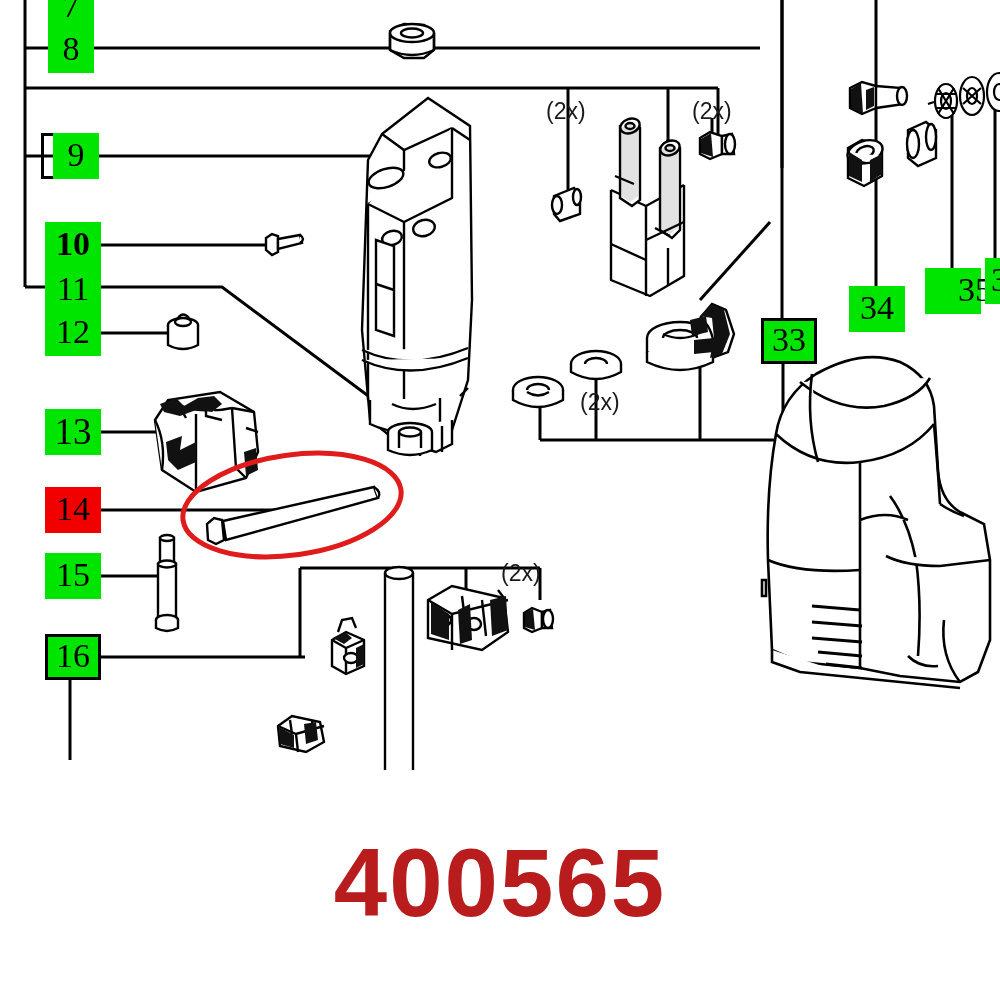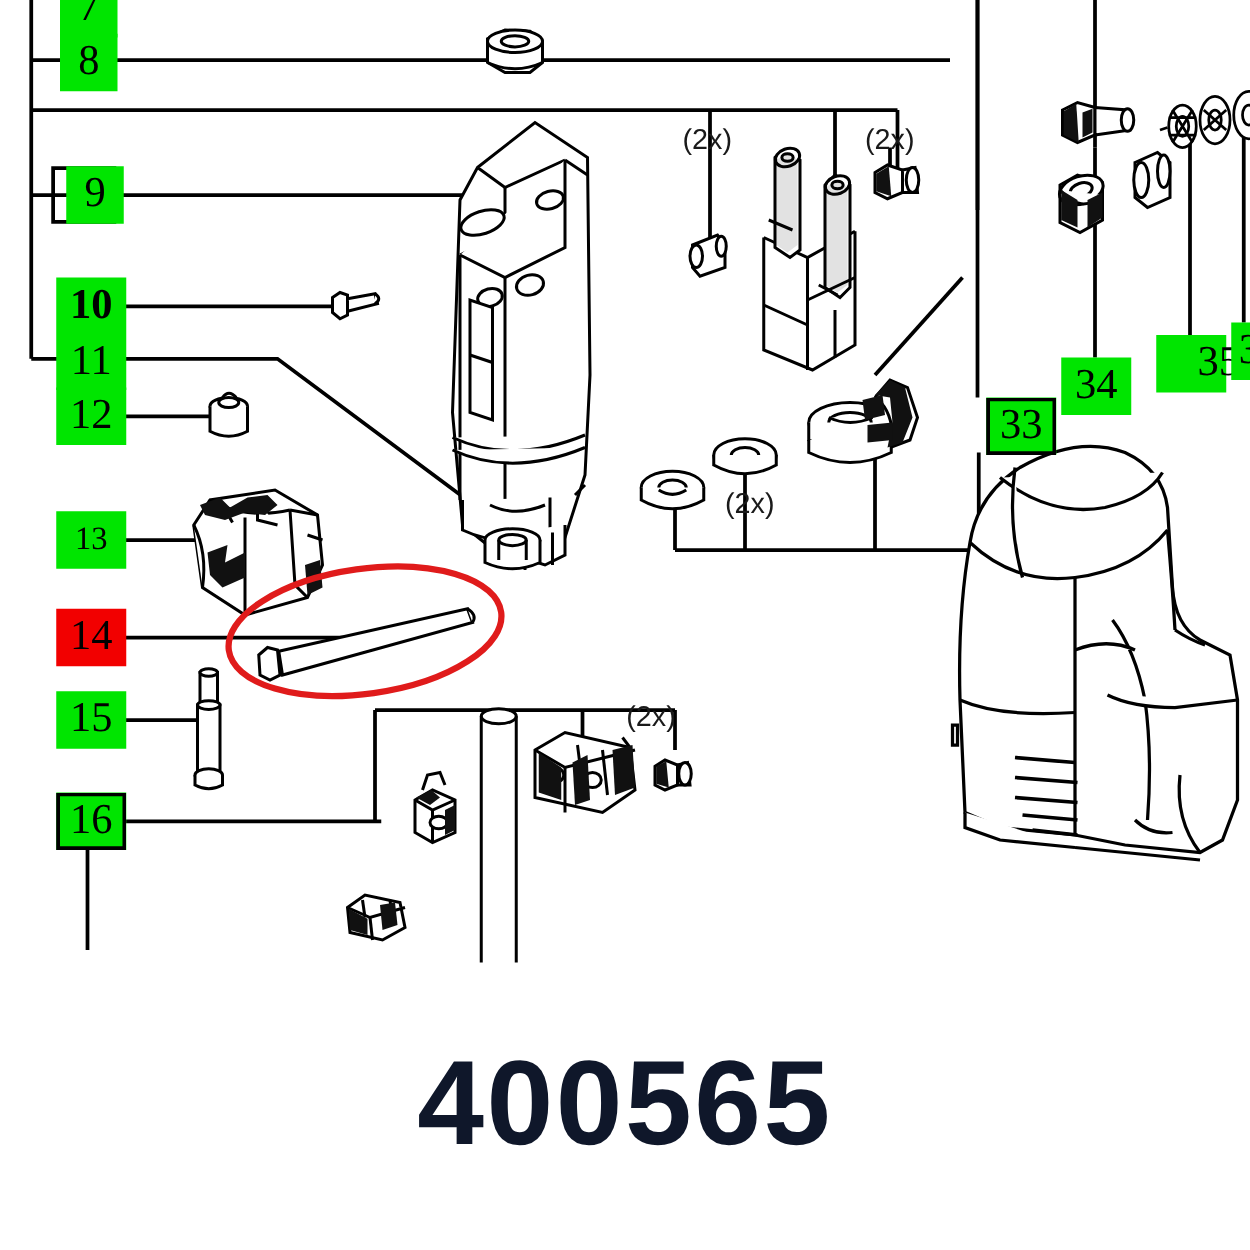--- a/index.html
+++ b/index.html
@@ -52,21 +52,21 @@
   }
 
   
   #partnumber{
     position:absolute;
     left:0;right:0;
     text-align:center;
     font-family:"Liberation Sans", sans-serif;
     font-weight:700;
     letter-spacing:2px;
-    color:#0f172a;
+    color:#b91c1c;
     user-select:none;
   }
 </style>
 </head>
 <body>
 
 <div id="stage">
 
   <svg id="svgroot" viewBox="0 0 1000 1000">
     <g fill="none" stroke="#000000" stroke-width="3" stroke-linecap="butt" stroke-linejoin="miter">
@@ -423,37 +423,37 @@
   </div>
 
   <div class="label green" style="left:45px;top:268px;width:56px;height:44px;font-size:34px;align-items:center;">
     <span class="num">11</span>
   </div>
 
   <div class="label green" style="left:45px;top:310px;width:56px;height:46px;font-size:34px;">
     <span class="num">12</span>
   </div>
 
-  <div class="label green" style="left:45px;top:409px;width:56px;height:46px;font-size:26px;">
+  <div class="label green" style="left:45px;top:409px;width:56px;height:46px;font-size:37px;">
     <span class="num">13</span>
   </div>
 
   <div class="label red" style="left:45px;top:487px;width:56px;height:46px;font-size:34px;">
     <span class="num">14</span>
   </div>
 
   <div class="label green" style="left:45px;top:553px;width:56px;height:46px;font-size:34px;">
     <span class="num">15</span>
   </div>
 
   <div class="label green boxed" style="left:45px;top:634px;width:56px;height:46px;font-size:34px;">
     <span class="num">16</span>
   </div>
 
-  <div class="label green boxed" style="left:761px;top:318px;width:56px;height:46px;font-size:34px;margin-left:28px;">
+  <div class="label green boxed" style="left:761px;top:318px;width:56px;height:46px;font-size:34px;">
     <span class="num">33</span>
   </div>
 
   <div class="label green" style="left:849px;top:286px;width:56px;height:46px;font-size:34px;">
     <span class="num">34</span>
   </div>
 
   <div class="label green" style="left:925px;top:268px;width:56px;height:46px;font-size:34px;padding-left:44px;">
     <span class="num">35</span>
   </div>

